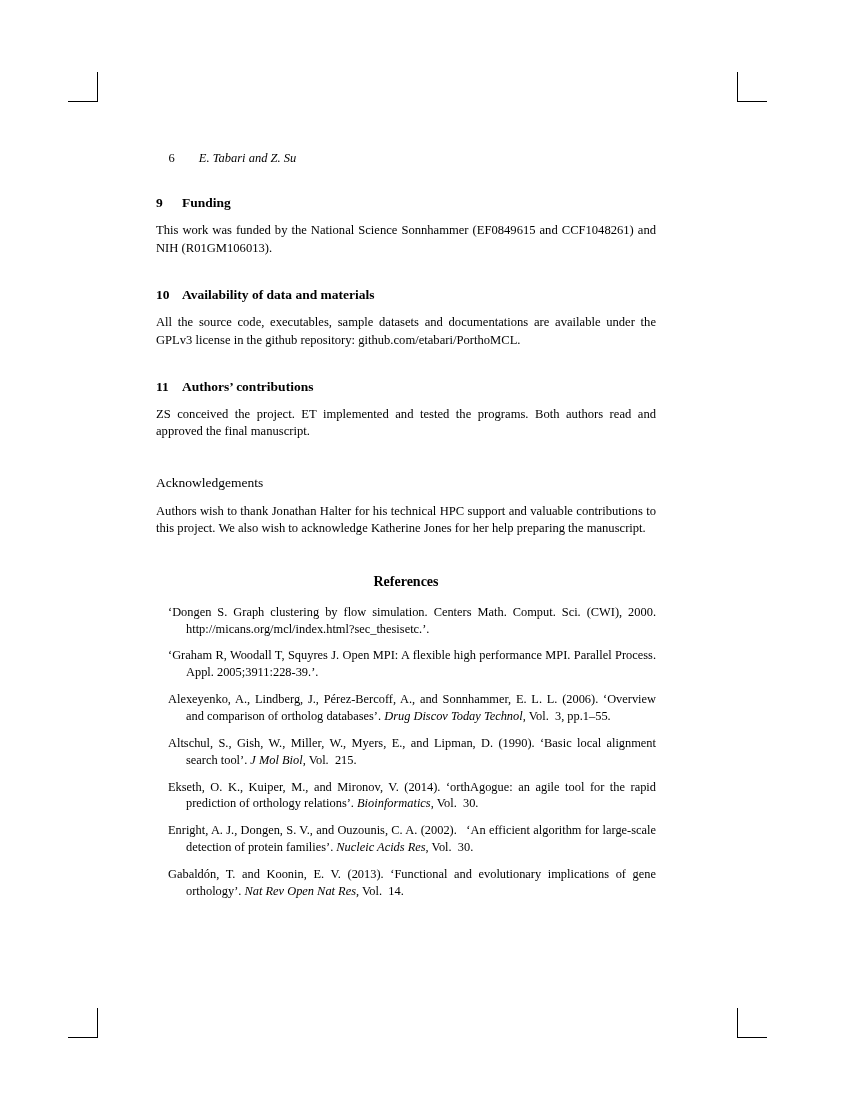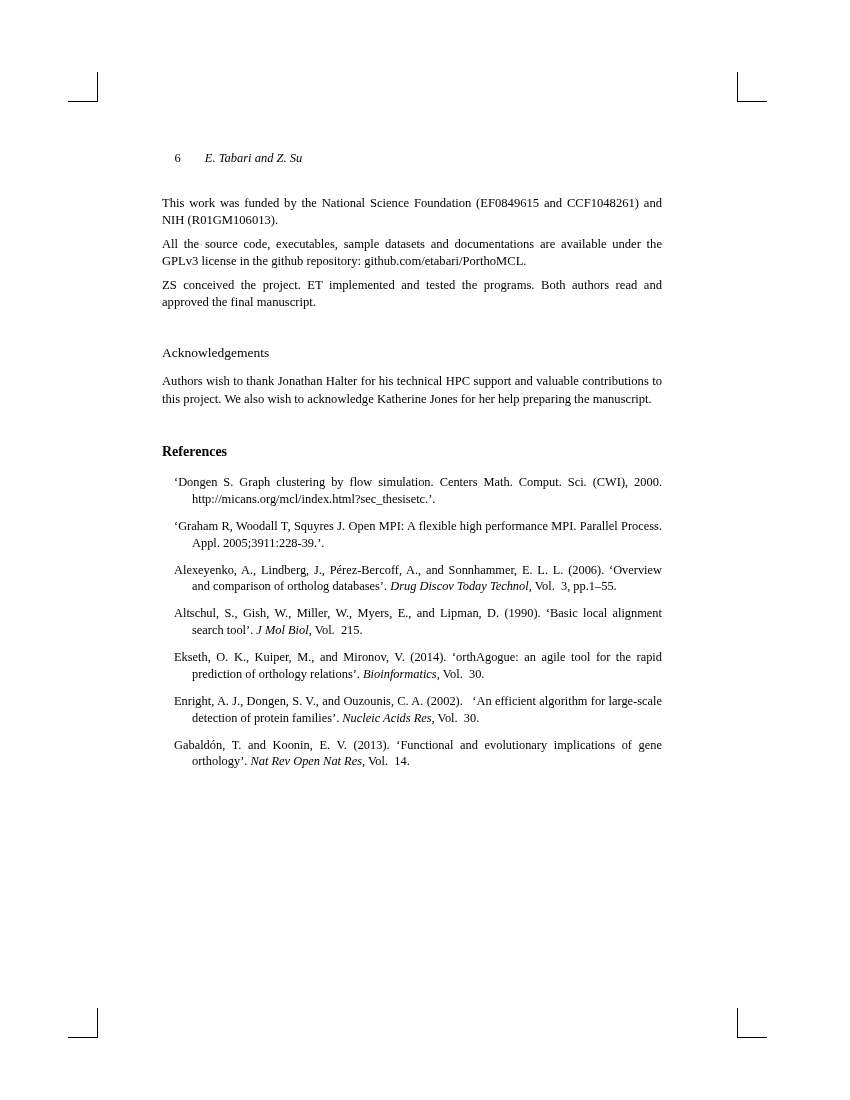--- a/index.html
+++ b/index.html
@@ -29,21 +29,21 @@
   .cm-tr-v { left: 737px; top: 72px; }
   .cm-tr-h { left: 737px; top: 101px; }
   .cm-bl-v { left: 97px;  top: 1008px; }
   .cm-bl-h { left: 68px;  top: 1037px; }
   .cm-br-v { left: 737px; top: 1008px; }
   .cm-br-h { left: 737px; top: 1037px; }
 
   
   .page {
     position: absolute;
-    left: 162px;
+    left: 156px;
     top: 136px;
     width: 500px;
   }
 
   .running-head {
     font-size: 12.5px;
     line-height: 1.2;
     margin-bottom: 14px;
     white-space: pre;
   }
@@ -81,20 +81,21 @@
     line-height: 1.38;
     text-align: justify;
     margin: 0 0 6px 0;
     text-indent: 0;
   }
 
   h2.refs {
     font-size: 14px;
     font-weight: bold;
     margin: 36px 0 14px 0;
+    text-align: center;
   }
 
   .ref {
     font-size: 12.4px;
     line-height: 1.36;
     text-align: justify;
     margin: 0 0 10px 12px;
     padding-left: 18px;
     text-indent: -18px;
   }
@@ -111,24 +112,33 @@
 <div class="crop crop-h cm-bl-h"></div>
 <div class="crop crop-v cm-br-v"></div>
 <div class="crop crop-h cm-br-h"></div>
 
 <div class="page">
 
   <div class="running-head">
     <span class="pageno">6</span><span class="authors">E. Tabari and Z. Su</span>
   </div>
 
-  <p class="body">This work was funded by the National Science Foundation (EF0849615 and CCF1048261) and NIH (R01GM106013).</p>
+  <h2 class="section">
+    <span class="num">9</span><span>Funding</span>
+  </h2>
+  <p class="body">This work was funded by the National Science Sonnhammer (EF0849615 and CCF1048261) and NIH (R01GM106013).</p>
 
+  <h2 class="section spaced">
+    <span class="num">10</span><span>Availability of data and materials</span>
+  </h2>
   <p class="body">All the source code, executables, sample datasets and documentations are available under the GPLv3 license in the github repository: github.com/etabari/PorthoMCL.</p>
 
+  <h2 class="section spaced">
+    <span class="num">11</span><span>Authors’ contributions</span>
+  </h2>
   <p class="body">ZS conceived the project. ET implemented and tested the programs. Both authors read and approved the final manuscript.</p>
 
   <h2 class="plain">Acknowledgements</h2>
   <p class="body">Authors wish to thank Jonathan Halter for his technical HPC support and valuable contributions to this project. We also wish to acknowledge Katherine Jones for her help preparing the manuscript.</p>
 
   <h2 class="refs">References</h2>
 
   <div>
     <p class="ref">
       <span>‘Dongen S. Graph clustering by flow simulation. Centers Math. Comput. Sci. (CWI), 2000. http://micans.org/mcl/index.html?sec_thesisetc.’.</span><i></i><span></span>

